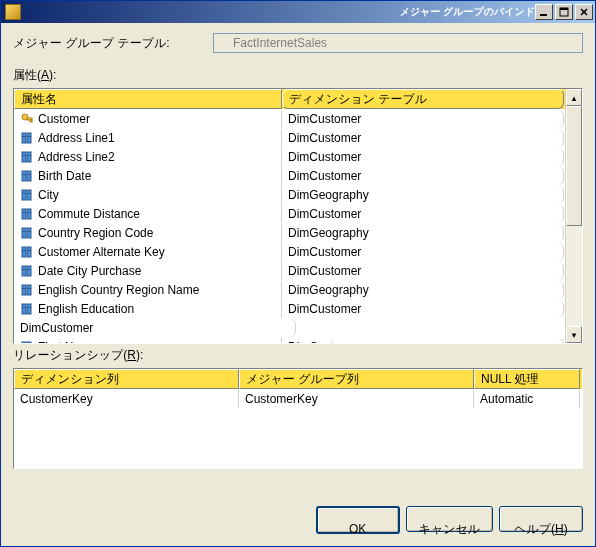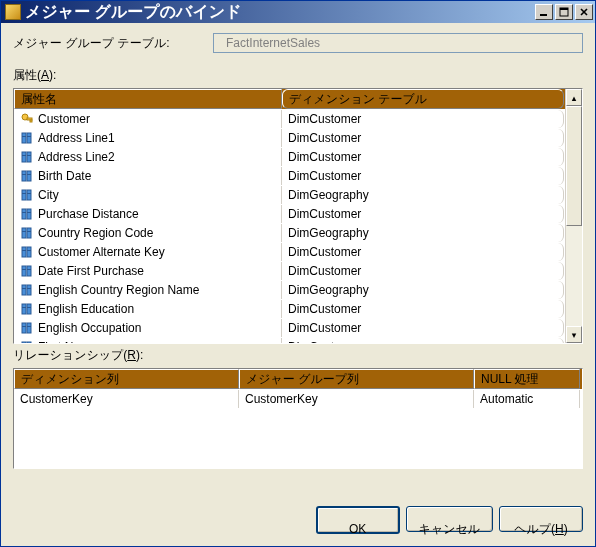--- a/index.html
+++ b/index.html
@@ -26,21 +26,21 @@
     align-items: center;
     padding: 0 2px 0 4px;
     font-weight: bold;
   }
   .titlebar .app-icon {
     width: 16px; height: 16px;
     margin-right: 4px;
     background: linear-gradient(135deg,#f8d86a,#c98f17);
     border: 1px solid #8a6a14;
   }
-  .titlebar .title { flex: 1; font-size: 16px; }
+  .titlebar .title { flex: 1; font-size: 10px; text-align: right; }
   .winbtns { display: flex; gap: 2px; }
   .winbtn {
     width: 18px; height: 16px;
     background: #d4d0c8;
     border: 1px solid #fff;
     border-right-color: #404040;
     border-bottom-color: #404040;
     display: flex; align-items: center; justify-content: center;
     color: #000; font-family: "Marlett", monospace;
     font-size: 10px; font-weight: bold;
@@ -53,42 +53,42 @@
     flex-direction: column;
   }
   .row { display: flex; align-items: center; margin-bottom: 10px; }
   .row .lbl { width: 200px; }
   .ro-input {
     flex: 1;
     height: 20px;
     border: 1px solid #7f9db9;
     background: #ece9d8;
     color: #808080;
-    padding: 2px 12px;
+    padding: 2px 19px;
     line-height: 14px;
   }
   .section-label { margin: 4px 0 4px 0; }
 
   .grid-wrap {
     border: 1px solid #fff;
     border-top-color: #808080;
     border-left-color: #808080;
     background: #fff;
     position: relative;
   }
   .grid {
     position: absolute;
     inset: 0;
     overflow: hidden;
     display: flex;
     flex-direction: column;
   }
   .grid-header {
     display: flex;
-    background: #a16207;
+    background: #fde047;
     height: 20px;
     flex-shrink: 0;
   }
   .gh {
     border: 1px solid #fff;
     border-right-color: #808080;
     border-bottom-color: #808080;
     padding: 2px 6px;
     line-height: 14px;
     overflow: hidden;
@@ -293,21 +293,21 @@
             <div class="grow">
               <div class="gc c1 cell-attr">
                 <span class="attr-icon">
                   <svg viewBox="0 0 14 14">
                     <rect x="2" y="2" width="4" height="10" fill="#4a8fd8" stroke="#2a5a96"></rect>
                     <rect x="7" y="2" width="4" height="10" fill="#4a8fd8" stroke="#2a5a96"></rect>
                     <rect x="2" y="5" width="4" height="1" fill="#2a5a96"></rect>
                     <rect x="7" y="5" width="4" height="1" fill="#2a5a96"></rect>
                   </svg>
                 </span>
-                <span>Purchase Distance</span>
+                <span>Commute Distance</span>
               </div>
               <div class="gc c2">DimCustomer</div>
             </div>
             <div class="grow">
               <div class="gc c1 cell-attr">
                 <span class="attr-icon">
                   <svg viewBox="0 0 14 14">
                     <rect x="2" y="2" width="4" height="10" fill="#4a8fd8" stroke="#2a5a96"></rect>
                     <rect x="7" y="2" width="4" height="10" fill="#4a8fd8" stroke="#2a5a96"></rect>
                     <rect x="2" y="5" width="4" height="1" fill="#2a5a96"></rect>
@@ -335,21 +335,21 @@
             <div class="grow">
               <div class="gc c1 cell-attr">
                 <span class="attr-icon">
                   <svg viewBox="0 0 14 14">
                     <rect x="2" y="2" width="4" height="10" fill="#4a8fd8" stroke="#2a5a96"></rect>
                     <rect x="7" y="2" width="4" height="10" fill="#4a8fd8" stroke="#2a5a96"></rect>
                     <rect x="2" y="5" width="4" height="1" fill="#2a5a96"></rect>
                     <rect x="7" y="5" width="4" height="1" fill="#2a5a96"></rect>
                   </svg>
                 </span>
-                <span>Date First Purchase</span>
+                <span>Date City Purchase</span>
               </div>
               <div class="gc c2">DimCustomer</div>
             </div>
             <div class="grow">
               <div class="gc c1 cell-attr">
                 <span class="attr-icon">
                   <svg viewBox="0 0 14 14">
                     <rect x="2" y="2" width="4" height="10" fill="#4a8fd8" stroke="#2a5a96"></rect>
                     <rect x="7" y="2" width="4" height="10" fill="#4a8fd8" stroke="#2a5a96"></rect>
                     <rect x="2" y="5" width="4" height="1" fill="#2a5a96"></rect>
@@ -368,31 +368,20 @@
                     <rect x="7" y="2" width="4" height="10" fill="#4a8fd8" stroke="#2a5a96"></rect>
                     <rect x="2" y="5" width="4" height="1" fill="#2a5a96"></rect>
                     <rect x="7" y="5" width="4" height="1" fill="#2a5a96"></rect>
                   </svg>
                 </span>
                 <span>English Education</span>
               </div>
               <div class="gc c2">DimCustomer</div>
             </div>
             <div class="grow">
-              <div class="gc c1 cell-attr">
-                <span class="attr-icon">
-                  <svg viewBox="0 0 14 14">
-                    <rect x="2" y="2" width="4" height="10" fill="#4a8fd8" stroke="#2a5a96"></rect>
-                    <rect x="7" y="2" width="4" height="10" fill="#4a8fd8" stroke="#2a5a96"></rect>
-                    <rect x="2" y="5" width="4" height="1" fill="#2a5a96"></rect>
-                    <rect x="7" y="5" width="4" height="1" fill="#2a5a96"></rect>
-                  </svg>
-                </span>
-                <span>English Occupation</span>
-              </div>
               <div class="gc c2">DimCustomer</div>
             </div>
             <div class="grow">
               <div class="gc c1 cell-attr">
                 <span class="attr-icon">
                   <svg viewBox="0 0 14 14">
                     <rect x="2" y="2" width="4" height="10" fill="#4a8fd8" stroke="#2a5a96"></rect>
                     <rect x="7" y="2" width="4" height="10" fill="#4a8fd8" stroke="#2a5a96"></rect>
                     <rect x="2" y="5" width="4" height="1" fill="#2a5a96"></rect>
                     <rect x="7" y="5" width="4" height="1" fill="#2a5a96"></rect>

